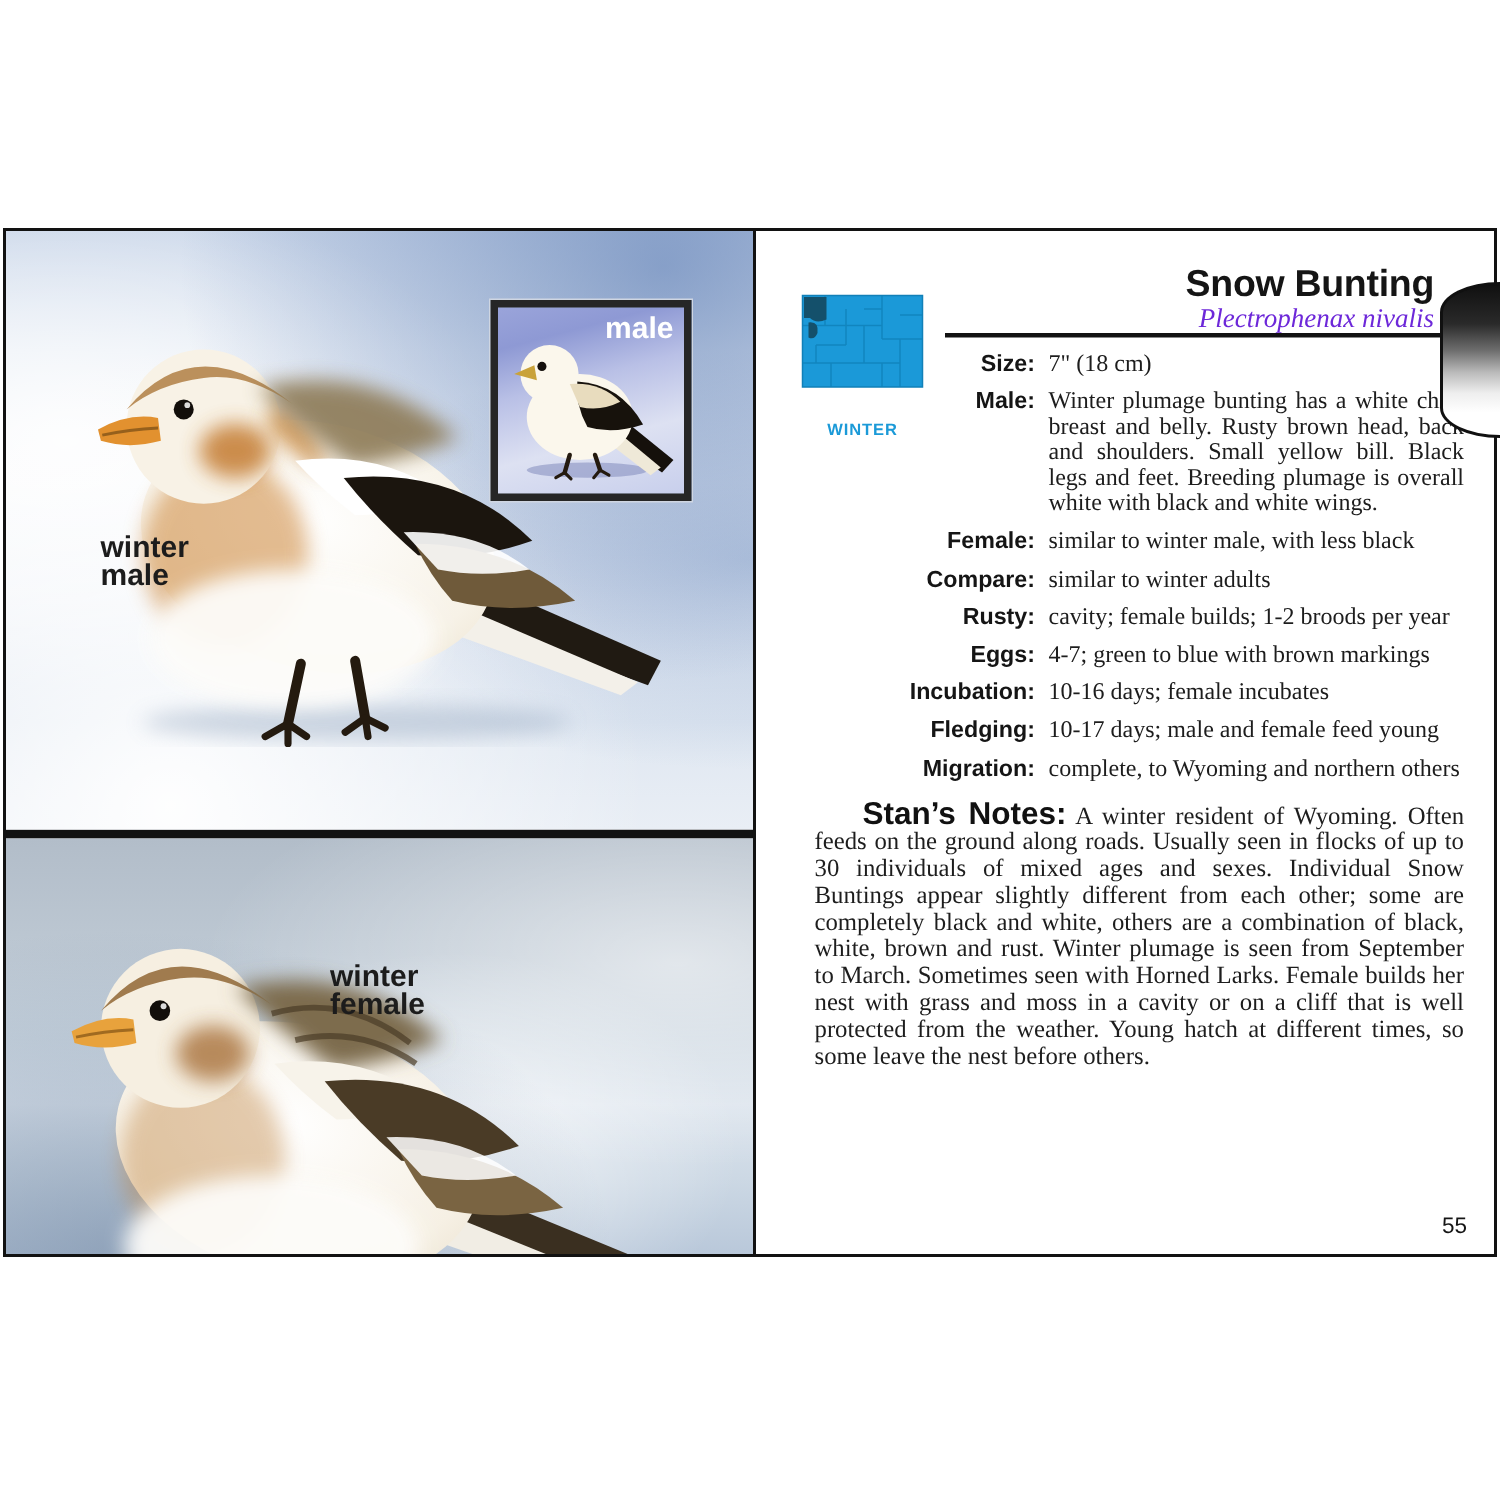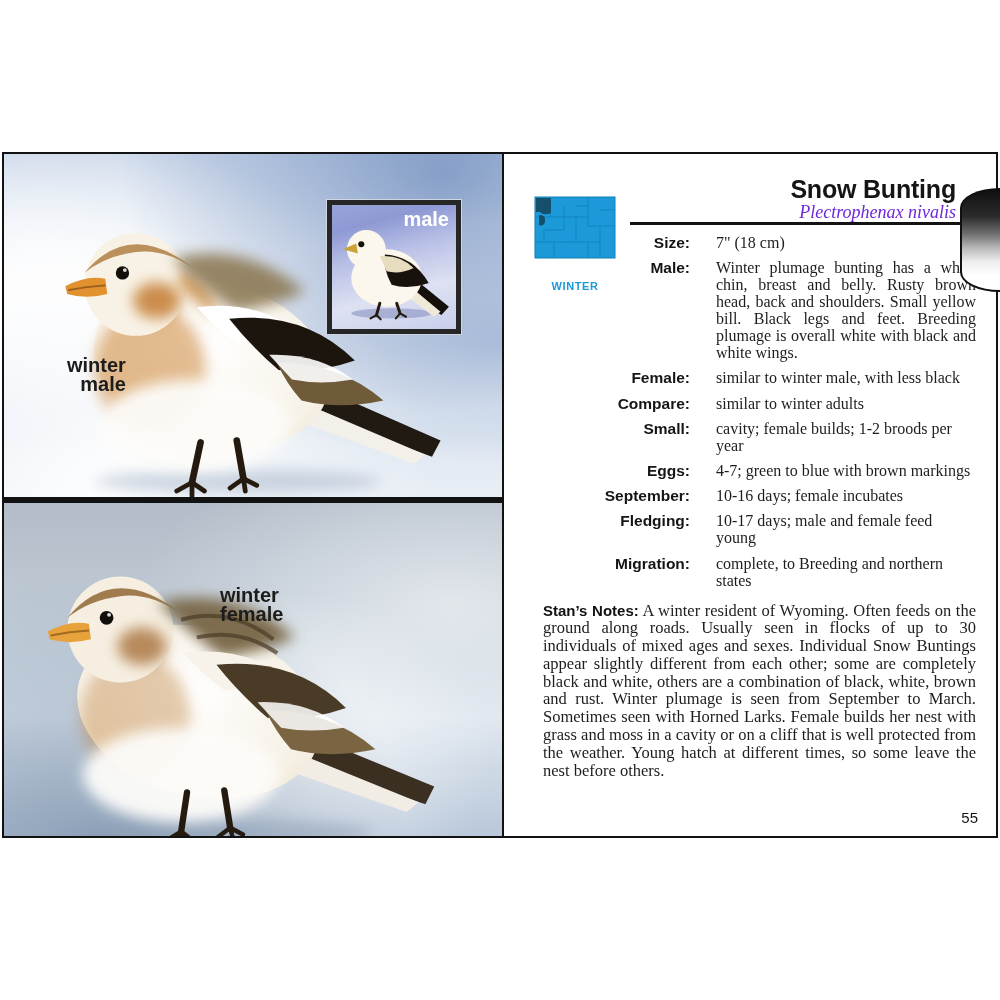--- a/index.html
+++ b/index.html
@@ -6,27 +6,27 @@
   .stage{position:relative;width:1000px;height:1000px;background:#fff;overflow:hidden;
          font-family:"Liberation Sans",sans-serif;color:#151515;}
 
   
   .content{position:absolute;top:152px;left:2px;width:996px;height:686px;
            border:2px solid #121212;box-sizing:border-box;display:flex;background:#fff;}
 
   
   .photo-col{width:498px;display:flex;flex-direction:column;min-width:498px;}
   .photo{position:relative;overflow:hidden;}
-  .photo-top{height:343px;
+  .photo-top{height:399px;
     background:
       radial-gradient(ellipse at 88% 6%, rgba(84,118,176,.60), rgba(84,118,176,0) 52%),
       radial-gradient(ellipse at 100% 55%, rgba(120,150,196,.45), rgba(120,150,196,0) 45%),
       radial-gradient(ellipse at 22% 96%, rgba(255,255,255,.95), rgba(255,255,255,0) 58%),
       radial-gradient(ellipse at 8% 35%, rgba(255,255,255,.9), rgba(255,255,255,0) 45%),
-      linear-gradient(180deg,#ccd8ea 0%,#e4ebf4 20%,#f3f6fa 42%,#edf1f7 62%,#dfe7f1 82%,#e9eef5 100%); text-align: right;}
+      linear-gradient(180deg,#ccd8ea 0%,#e4ebf4 20%,#f3f6fa 42%,#edf1f7 62%,#dfe7f1 82%,#e9eef5 100%);}
   .photo-divider{height:6px;background:#121212;}
   .photo-bottom{flex:1;
     background:
       radial-gradient(ellipse at 15% 100%, rgba(110,132,160,.55), rgba(110,132,160,0) 55%),
       radial-gradient(ellipse at 90% 30%, rgba(255,255,255,.55), rgba(255,255,255,0) 50%),
       radial-gradient(ellipse at 60% 75%, rgba(255,255,255,.65), rgba(255,255,255,0) 45%),
       linear-gradient(180deg,#b2bdc9 0%,#bdc8d3 28%,#cbd6e0 48%,#dce4ed 64%,#ccd8e4 82%,#b9c8da 100%);}
 
   .photo-label{position:absolute;font-weight:bold;font-size:20px;line-height:19px;color:#1c1c1c;}
   .label-winter-male{left:63px;top:202px;}
@@ -48,28 +48,28 @@
 
   .map-block{position:absolute;left:30px;top:42px;width:82px;text-align:center;}
   .map-season{margin-top:17px;font-weight:bold;font-size:11px;letter-spacing:.6px;}
 
   .header{position:absolute;top:22px;left:126px;right:40px;text-align:right;}
   .title{font-size:25px;font-weight:bold;letter-spacing:-.2px;line-height:26px;}
   .sci{font-family:"Liberation Serif",serif;font-style:italic;font-size:18px;line-height:20px;color:#6d28d9;}
   .rule{position:absolute;top:68px;left:126px;right:0;height:3px;background:#121212;}
 
   .body-text{position:absolute;top:80px;left:16px;right:20px;}
-  .row{display:grid;grid-template-columns:170px 1fr;column-gap:26px;margin-bottom:8.2px;}
+  .row{display:grid;grid-template-columns:170px 1fr;column-gap:9px;margin-bottom:8.2px;}
   .f-label{text-align:right;font-weight:bold;font-size:15.5px;line-height:17px;white-space:nowrap;}
   .f-value{font-family:"Liberation Serif",serif;font-size:16px;line-height:17px;color:#1d1d1d;}
   .row.just .f-value{text-align:justify;}
 
   .notes{margin:13px 0 0 23px;text-align:justify;font-family:"Liberation Serif",serif;
          font-size:16.5px;line-height:17.8px;color:#1d1d1d;}
-  .notes .lead{font-family:"Liberation Sans",sans-serif;font-weight:bold;font-size:15px;color:#111;}
+  .notes .lead{font-family:"Liberation Sans",sans-serif;font-weight:bold;font-size:21px;color:#111;margin-left:32px;}
 
   .page-num{position:absolute;right:18px;bottom:10px;font-weight:normal;font-size:15px;}
 
   
   .thumb-tab{position:absolute;top:188px;right:0;width:38px;height:100px;
     border:2px solid #101010;border-right:none;
     border-radius:100px 0 0 100px / 50px 0 0 50px;
     background:linear-gradient(to bottom,#101010 0%,#2a2a2a 26%,#6f6f6f 44%,#b9b9b9 58%,#eeeeee 72%,#ffffff 85%);
     z-index:6;}
 </style>
@@ -229,38 +229,38 @@
           </div>
           <div class="row">
             <span class="f-label">Female:</span>
             <span class="f-value">similar to winter male, with less black</span>
           </div>
           <div class="row">
             <span class="f-label">Compare:</span>
             <span class="f-value">similar to winter adults</span>
           </div>
           <div class="row">
-            <span class="f-label">Small:</span>
+            <span class="f-label">Rusty:</span>
             <span class="f-value">cavity; female builds; 1-2 broods per year</span>
           </div>
           <div class="row">
             <span class="f-label">Eggs:</span>
             <span class="f-value">4-7; green to blue with brown markings</span>
           </div>
           <div class="row">
-            <span class="f-label">September:</span>
+            <span class="f-label">Incubation:</span>
             <span class="f-value">10-16 days; female incubates</span>
           </div>
           <div class="row">
             <span class="f-label">Fledging:</span>
             <span class="f-value">10-17 days; male and female feed young</span>
           </div>
           <div class="row">
             <span class="f-label">Migration:</span>
-            <span class="f-value">complete, to Breeding and northern states</span>
+            <span class="f-value">complete, to Wyoming and northern others</span>
           </div>
         </div>
 
         <p class="notes"><span class="lead">Stan’s Notes:</span> <span>A winter resident of Wyoming. Often feeds on the ground along roads. Usually seen in flocks of up to 30 individuals of mixed ages and sexes. Individual Snow Buntings appear slightly different from each other; some are completely black and white, others are a combination of black, white, brown and rust. Winter plumage is seen from September to March. Sometimes seen with Horned Larks. Female builds her nest with grass and moss in a cavity or on a cliff that is well protected from the weather. Young hatch at different times, so some leave the nest before others.</span></p>
       </div>
 
       <div class="page-num">55</div>
     </div>
   </div>
 

